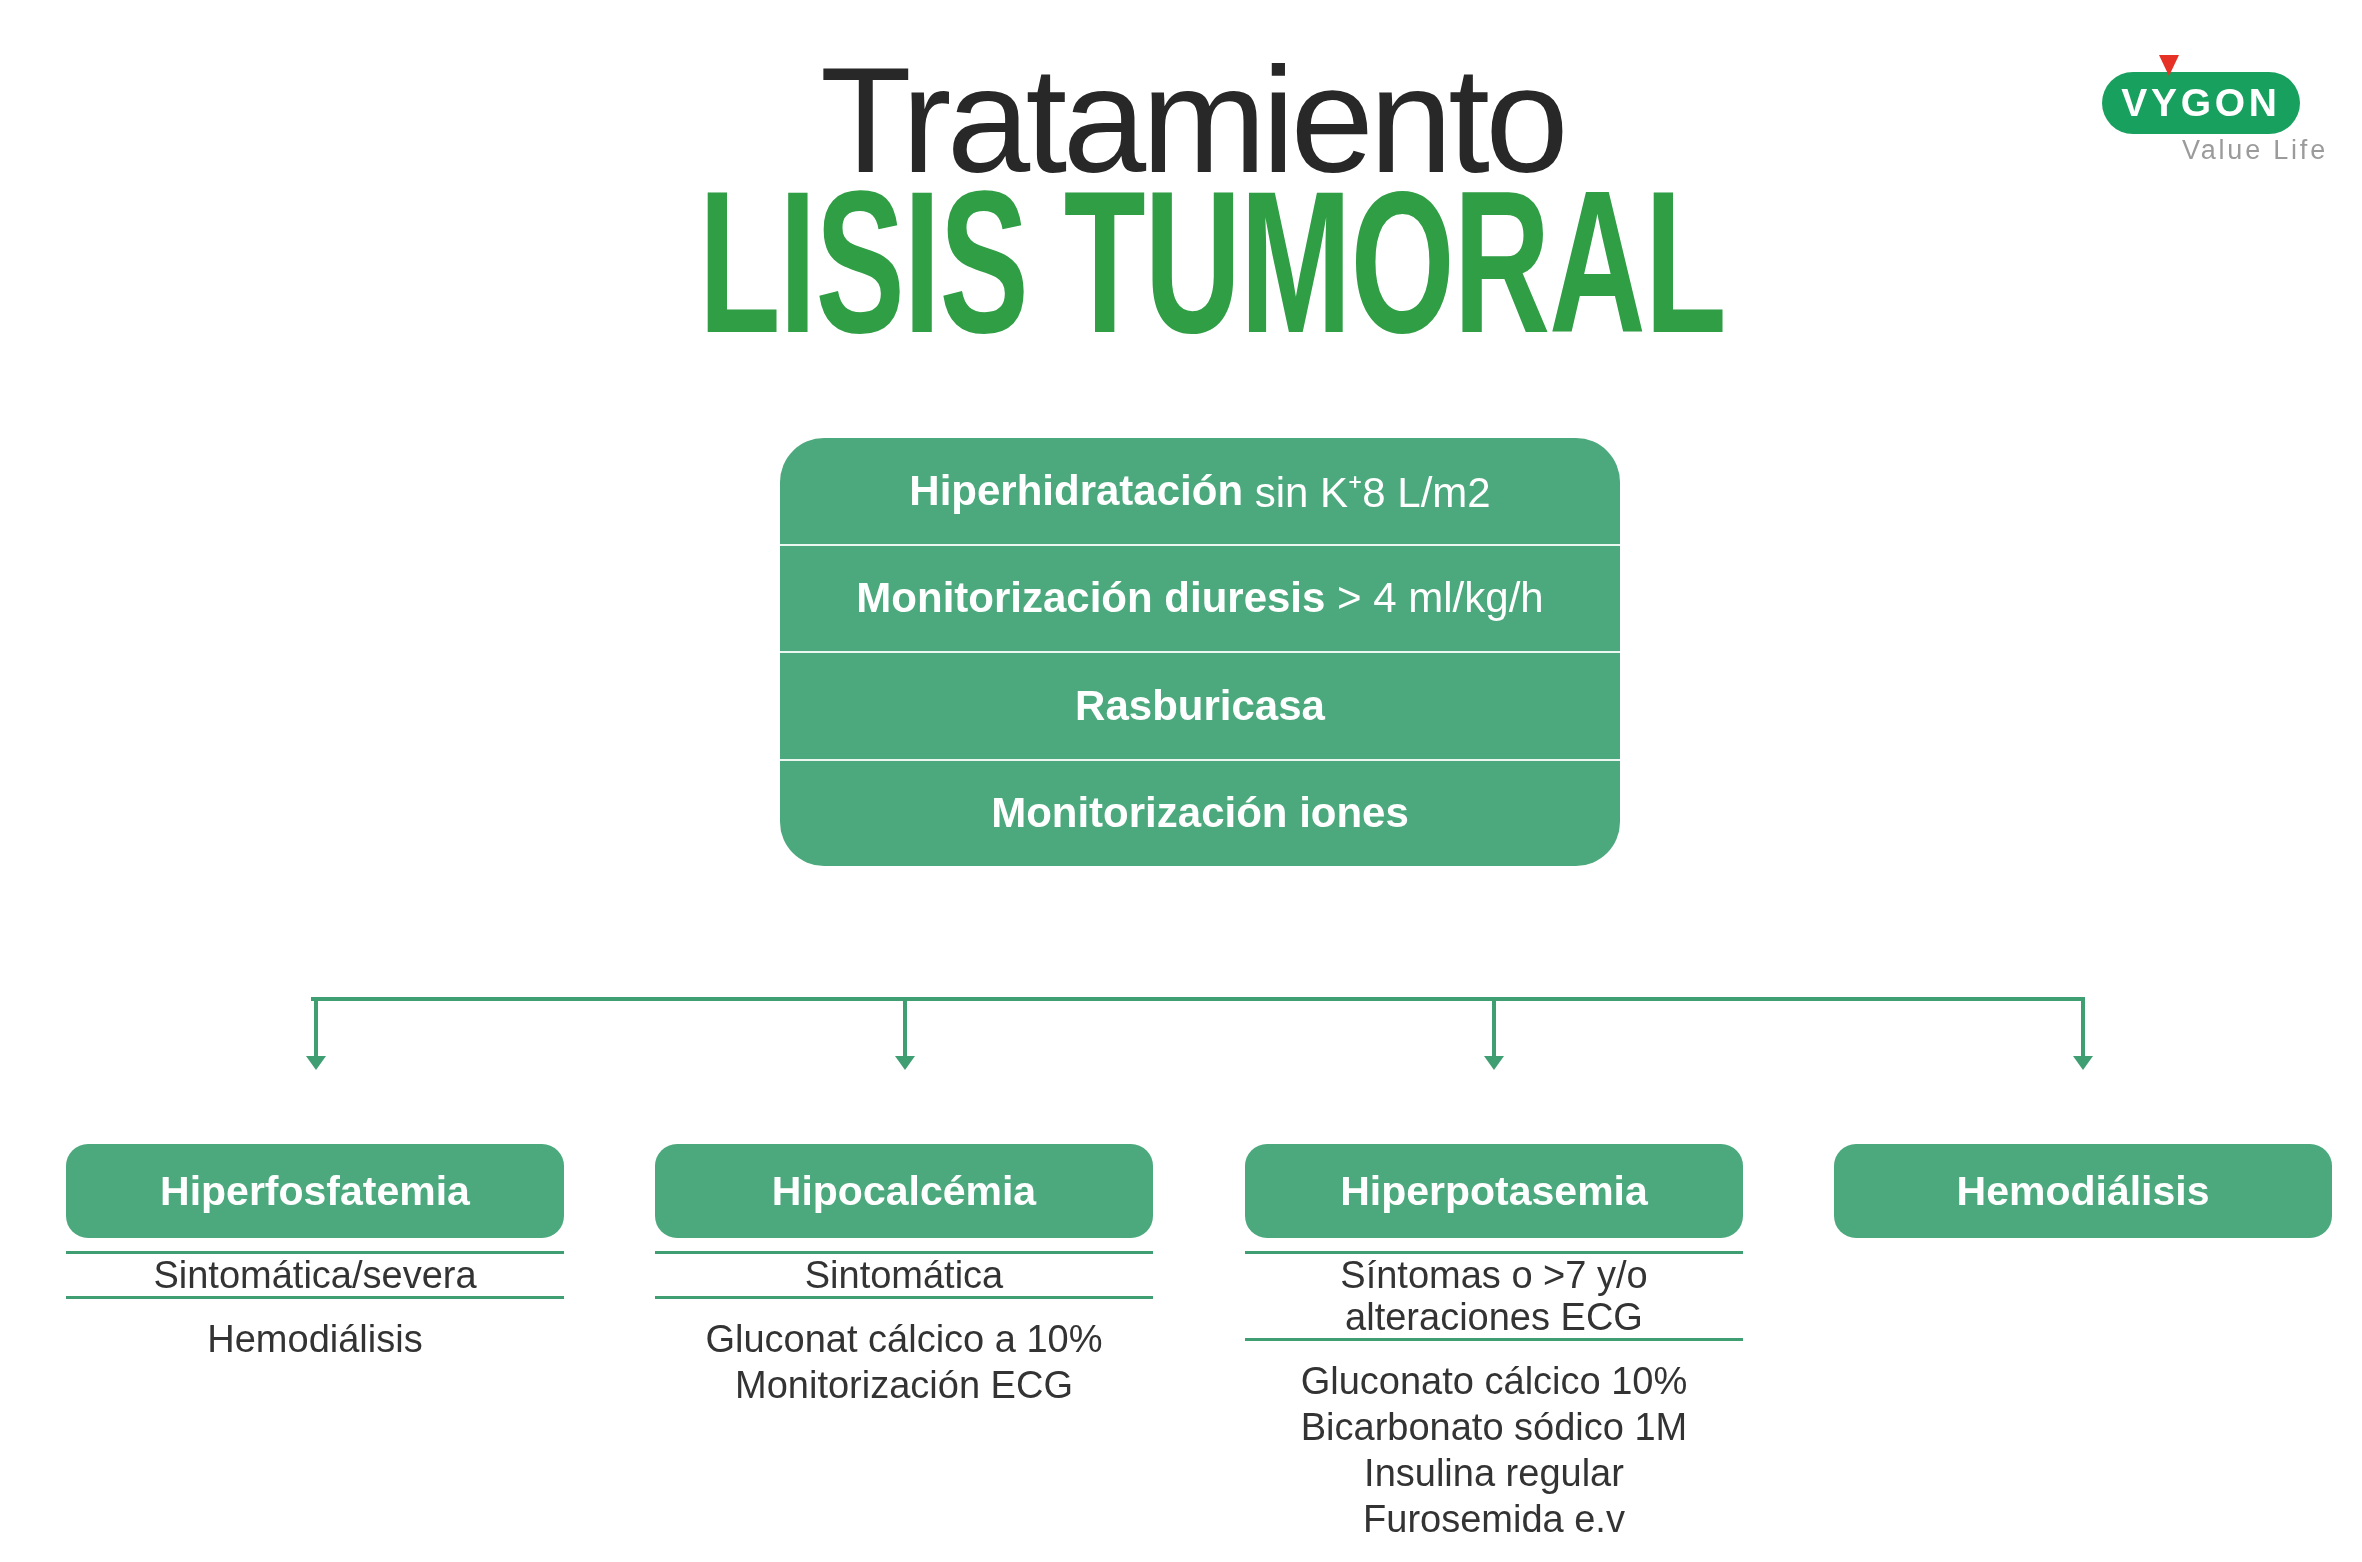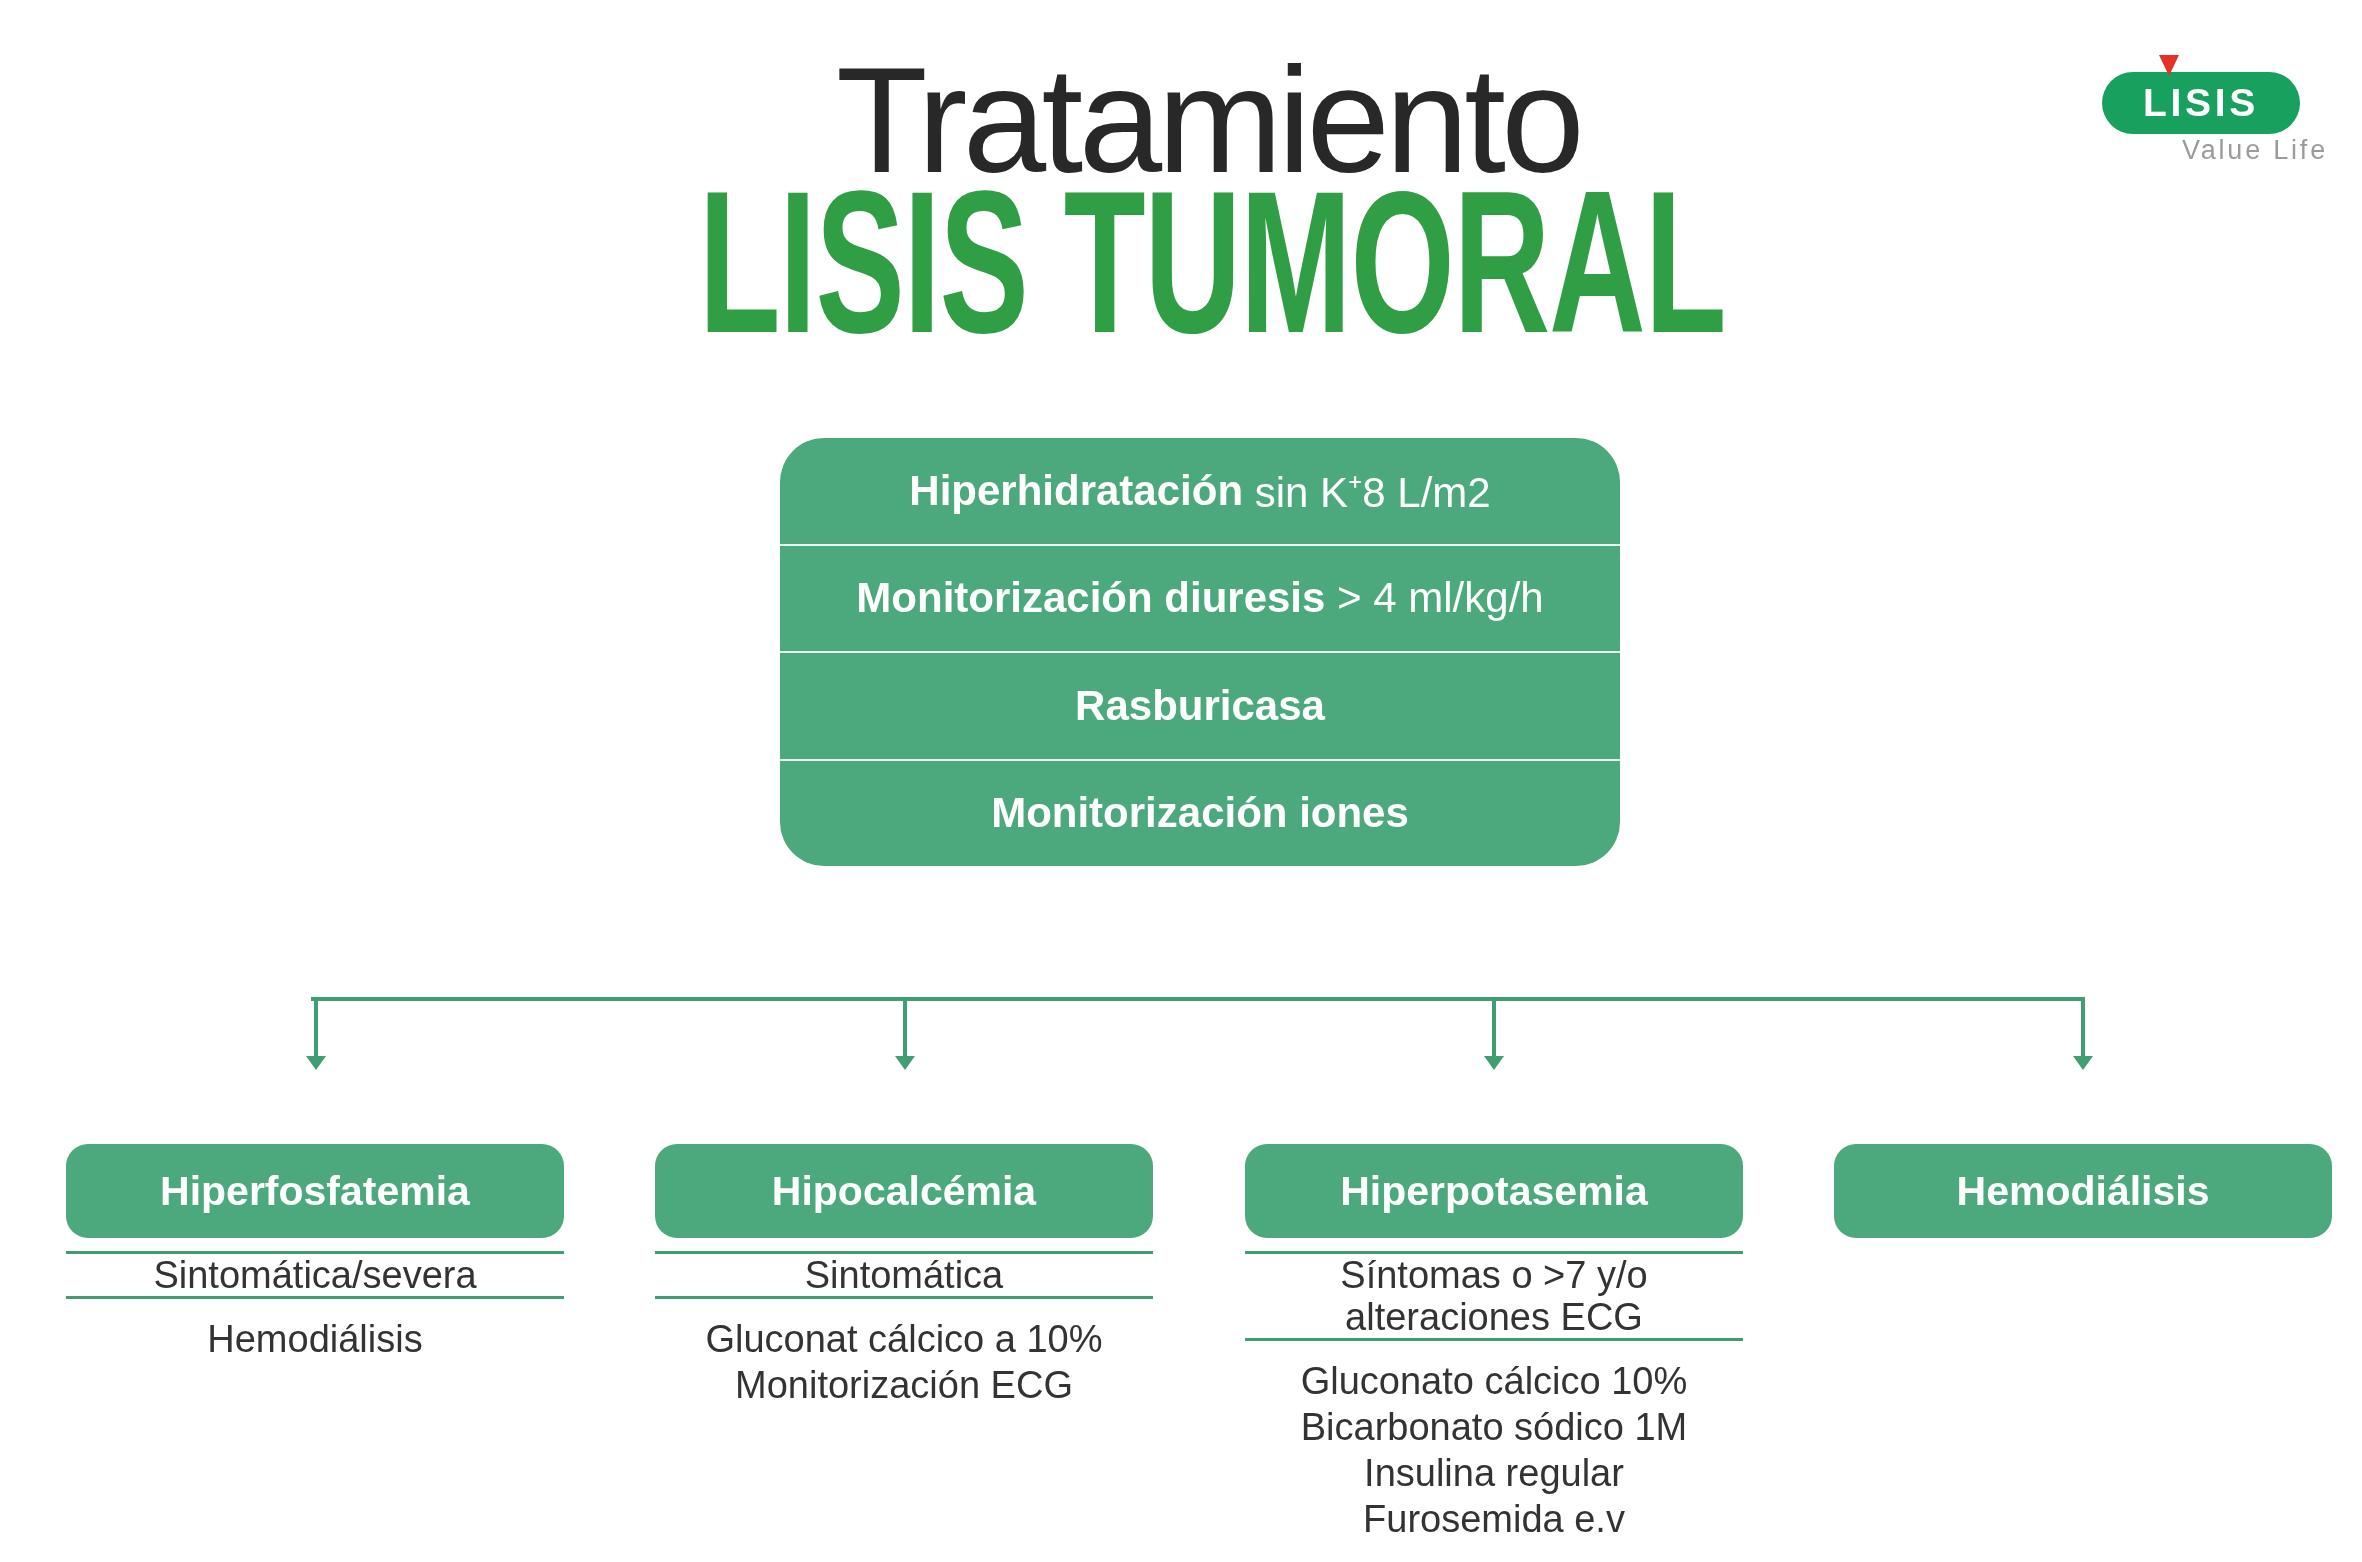--- a/index.html
+++ b/index.html
@@ -5,21 +5,21 @@
   html,body { margin:0; padding:0; background:#ffffff; }
   .canvas {
     position:relative; width:2363px; height:1563px; background:#ffffff;
     font-family:"Liberation Sans", sans-serif; overflow:hidden;
   }
 
   
   .title-line1 {
     position:absolute; left:1192px; top:42px; transform:translateX(-50%);
     font-size:150px; font-weight:500; letter-spacing:-4.6px; line-height:1.05;
-    color:#282828; white-space:nowrap;margin-left:16px;
+    color:#282828; white-space:nowrap;
   }
   .title-line2 {
     position:absolute; left:1212px; top:160px;
     transform:translateX(-50%) scale(0.66,1); transform-origin:center;
     font-size:203px; font-weight:800; letter-spacing:-1.8px; line-height:1;
     color:#2f9e45; white-space:nowrap;
   }
 
   
   .logo-pill {
@@ -82,21 +82,21 @@
 </style>
 </head>
 <body>
 
 <div class="canvas">
 
   <div class="title-line1">Tratamiento</div>
   <div class="title-line2">LISIS TUMORAL</div>
 
   <div class="logo-pill">
-    <span class="logo-text">LISIS</span>
+    <span class="logo-text">VYGON</span>
   </div>
   <div class="logo-triangle"></div>
   <div class="logo-tagline">Value Life</div>
 
   <div class="protocol-box">
     <div class="protocol-row">
       <span class="b">Hiperhidratación</span><span class="r"> sin K⁺8 L/m2</span>
     </div>
     <div class="protocol-row">
       <span class="b">Monitorización diuresis</span><span class="r"> &gt; 4 ml/kg/h</span>

